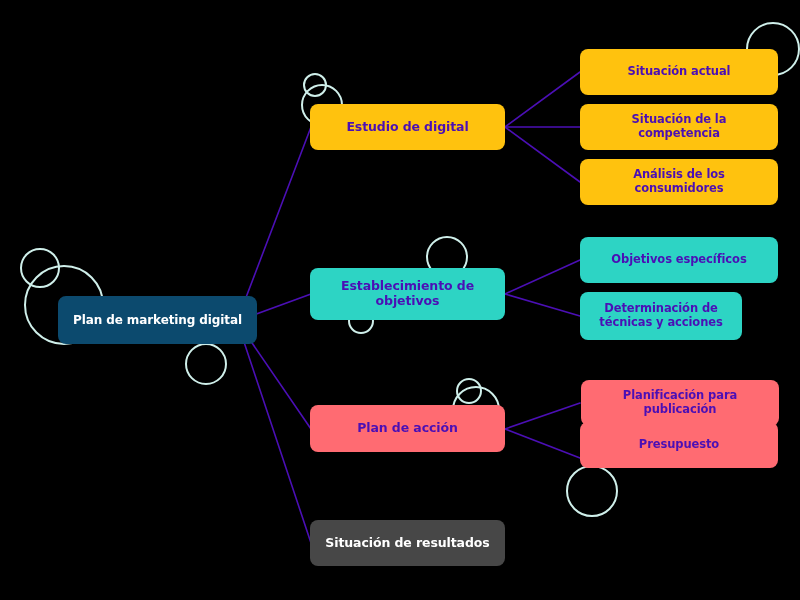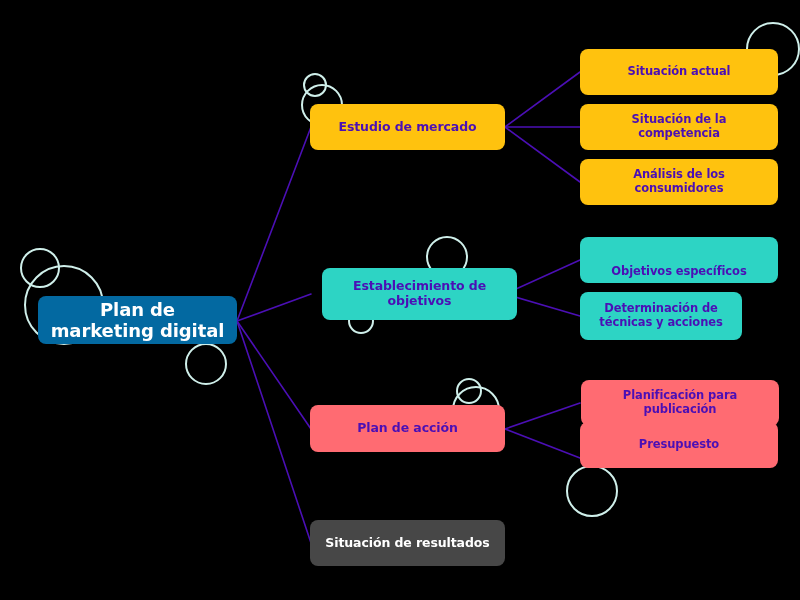--- a/index.html
+++ b/index.html
@@ -32,24 +32,25 @@
     border-radius:8px;
     display:flex;
     align-items:center;
     justify-content:center;
     text-align:center;
     font-weight:bold;
     line-height:1.18;
     padding:4px 10px;
   }
   .node-root{
-    background:#0369a1;
+    background:#0c4a6e;
     color:#FFFFFF;
-    font-size:18px;
+    font-size:12px;
     letter-spacing:-0.1px;
+    margin-left:20px;
   }
   .node-yellow{ background:#FFC20E; color:#4B0FB5; }
   .node-teal  { background:#2DD4C4; color:#4B0FB5; }
   .node-pink  { background:#FF6B72; color:#4B0FB5; }
   .node-gray  { background:#474747; color:#FFFFFF; }
 
   .lvl2{ font-size:12.5px; letter-spacing:-0.1px; }
   .lvl3{ font-size:11.5px; letter-spacing:-0.1px; }
 </style>
 </head>
@@ -98,36 +99,36 @@
     </g>
   </svg>
 
   <div class="node-layer">
 
     <div class="node node-root" style="left:38px; top:296px; width:199px; height:48px;">
       <span>Plan de marketing digital</span>
     </div>
 
     <div class="node node-yellow lvl2" style="left:310px; top:104px; width:195px; height:46px;">
-      <span>Estudio de mercado</span>
+      <span>Estudio de digital</span>
     </div>
     <div class="node node-yellow lvl3" style="left:580px; top:49px; width:198px; height:46px;">
       <span>Situación actual</span>
     </div>
     <div class="node node-yellow lvl3" style="left:580px; top:104px; width:198px; height:46px;">
       <span>Situación de la competencia</span>
     </div>
     <div class="node node-yellow lvl3" style="left:580px; top:159px; width:198px; height:46px;">
       <span>Análisis de los consumidores</span>
     </div>
 
-    <div class="node node-teal lvl2" style="left:322px; top:268px; width:195px; height:52px;">
+    <div class="node node-teal lvl2" style="left:310px; top:268px; width:195px; height:52px;">
       <span>Establecimiento de objetivos</span>
     </div>
-    <div class="node node-teal lvl3" style="left:580px; top:237px; width:198px; height:46px;align-items:flex-end;">
+    <div class="node node-teal lvl3" style="left:580px; top:237px; width:198px; height:46px;">
       <span>Objetivos específicos</span>
     </div>
     <div class="node node-teal lvl3" style="left:580px; top:292px; width:162px; height:48px;justify-content:center;">
       <span>Determinación de técnicas y acciones</span>
     </div>
 
     <div class="node node-pink lvl2" style="left:310px; top:405px; width:195px; height:47px;">
       <span>Plan de acción</span>
     </div>
     <div class="node node-pink lvl3" style="left:581px; top:380px; width:198px; height:46px;">

